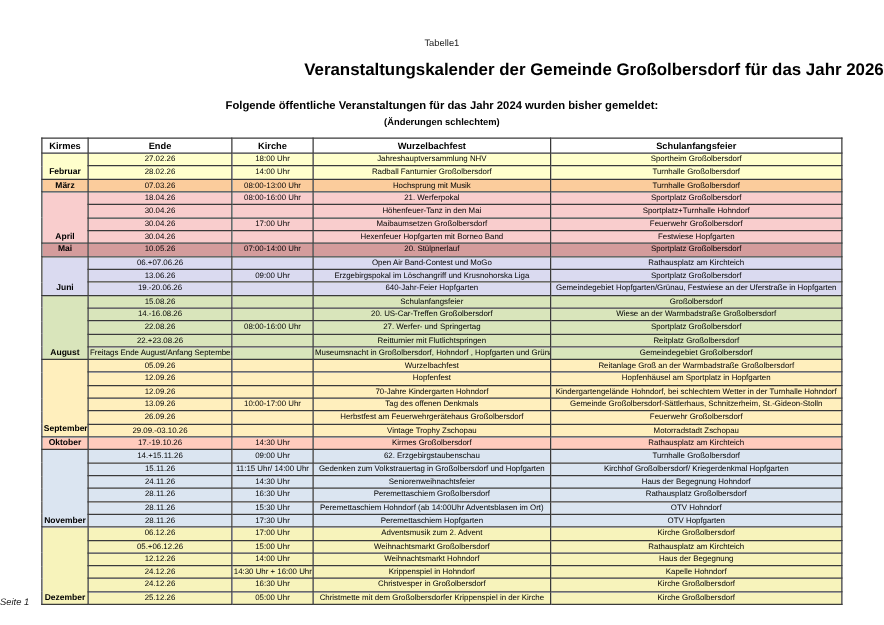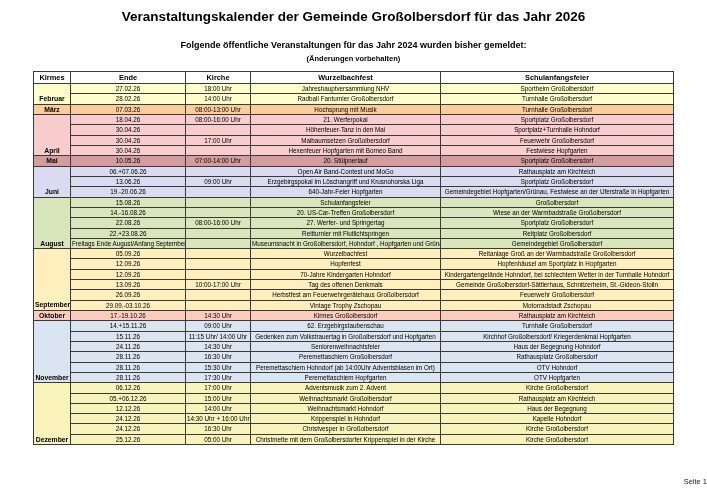--- a/index.html
+++ b/index.html
@@ -12,21 +12,21 @@
     overflow:hidden;
   }
   .sheet-label{
     padding-top:30px;
     text-align:center;
     font-size:7.5px;
     color:#222;
   }
   .title{
     margin:9px 0 16px 0;
-    text-align:center;
+    text-align:right;
     font-size:13.5px;
     font-weight:bold;
   }
   .subtitle{
     margin-top:7px;
     text-align:center;
     font-size:9px;
     font-weight:bold;
   }
   .note{
@@ -61,32 +61,34 @@
   table.events td.month{
     font-weight:bold;
     font-size:6.8px;
     vertical-align:bottom;
     line-height:9.5px;
   }
   .footer{
     position:absolute;
     left:0;right:0;
     bottom:14px;
-    text-align:right;
+    text-align:left;
     font-size:7.5px;
     color:#222;
+    font-style:italic;
   }
 </style>
 </head>
 <body>
 
 <div class="page">
+  <div class="sheet-label">Tabelle1</div>
   <h1 class="title">Veranstaltungskalender der Gemeinde Großolbersdorf für das Jahr 2026</h1>
   <div class="subtitle">Folgende öffentliche Veranstaltungen für das Jahr 2024 wurden bisher gemeldet:</div>
-  <div class="note">(Änderungen vorbehalten)</div>
+  <div class="note">(Änderungen schlechtem)</div>
 
   <table class="events">
     <colgroup>
       <col style="width:37px">
       <col style="width:115px">
       <col style="width:65px">
       <col style="width:190px">
       <col style="width:233px">
     </colgroup>
     <thead>

